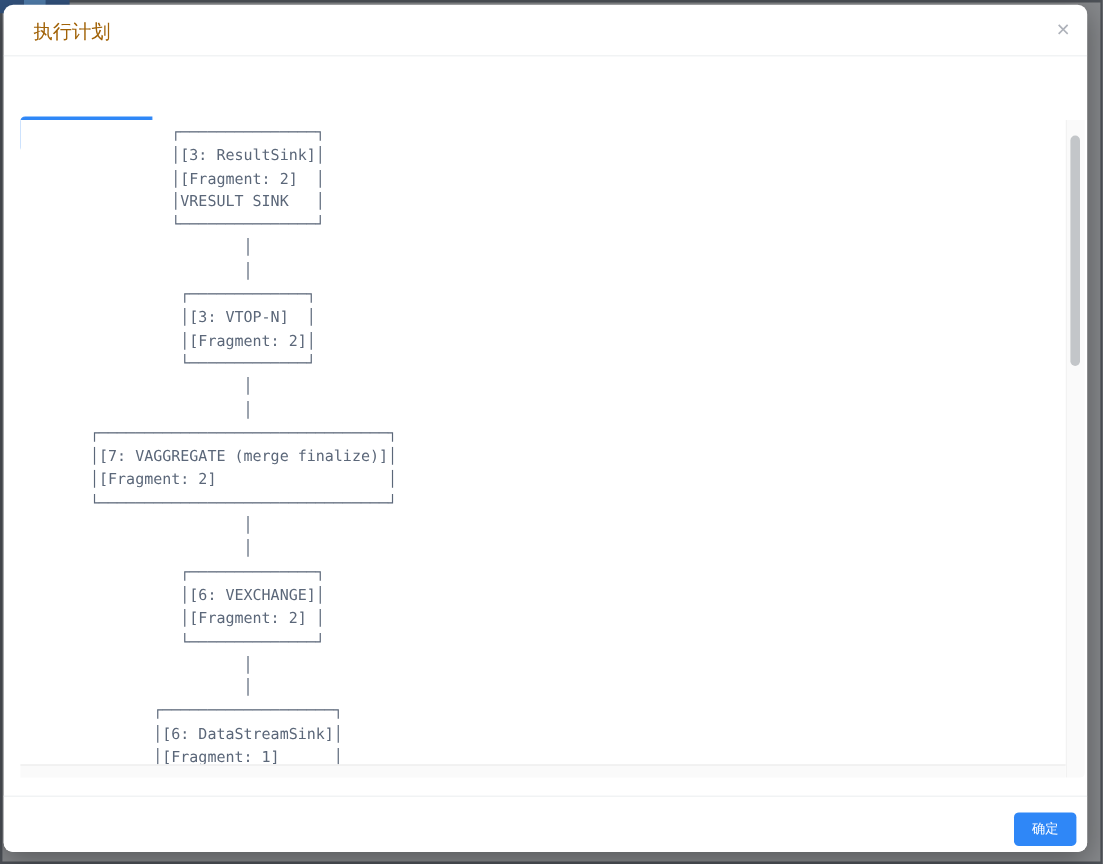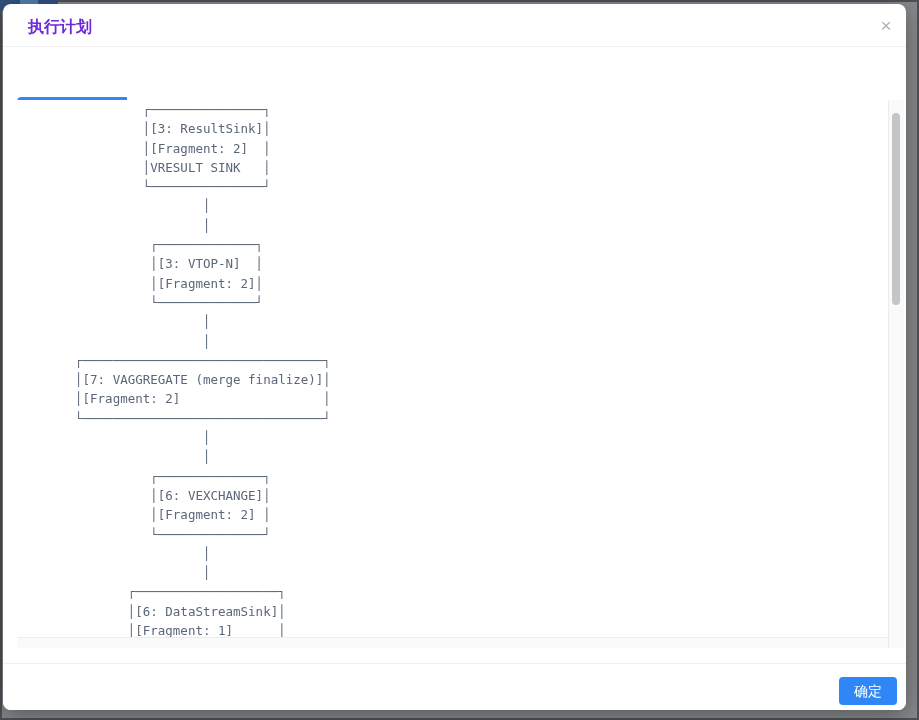--- a/index.html
+++ b/index.html
@@ -27,21 +27,21 @@
     background:#ffffff; border-radius:8px;
     box-shadow:0 6px 24px rgba(0,0,0,0.35);
     overflow:hidden;
   }
   .modal-header {
     position:absolute; left:0; top:0; right:0; height:43px;
     border-bottom:1px solid #eef0f2;
   }
   .modal-title {
     position:absolute; left:25px; top:13px;
-    font-size:16px; font-weight:700; color:#6d28d9;
+    font-size:16px; font-weight:400; color:#a16207;
   }
   .close-icon {
     position:absolute; right:8px; top:10px; width:24px; height:24px;
     font-size:19px; line-height:24px; text-align:center;
     color:#aeb2ba; cursor:pointer; font-weight:400;
   }
   .tab-group {
     position:absolute; left:14px; top:57px; height:30px;
     display:flex; font-size:13px;
   }
@@ -87,21 +87,21 @@
     background:#fafafa; border-top:1px solid #ececec;
   }
   .modal-footer {
     position:absolute; left:0; bottom:0; right:0; height:47px;
     border-top:1px solid #eef0f2; background:#ffffff;
   }
   .confirm-button {
     position:absolute; right:9px; top:13px;
     height:28px; padding:0 15px;
     background:var(--accent, #2f87f7); color:#ffffff;
-    font-size:14px; line-height:28px;
+    font-size:11px; line-height:28px;
     border:none; border-radius:4px; cursor:pointer;
     font-family:"Liberation Sans", sans-serif;
   }
 </style>
 </head>
 <body>
 
 <div class="viewport-frame">
   <div class="bg-accent">
     <div class="bg-accent-inner"></div>

